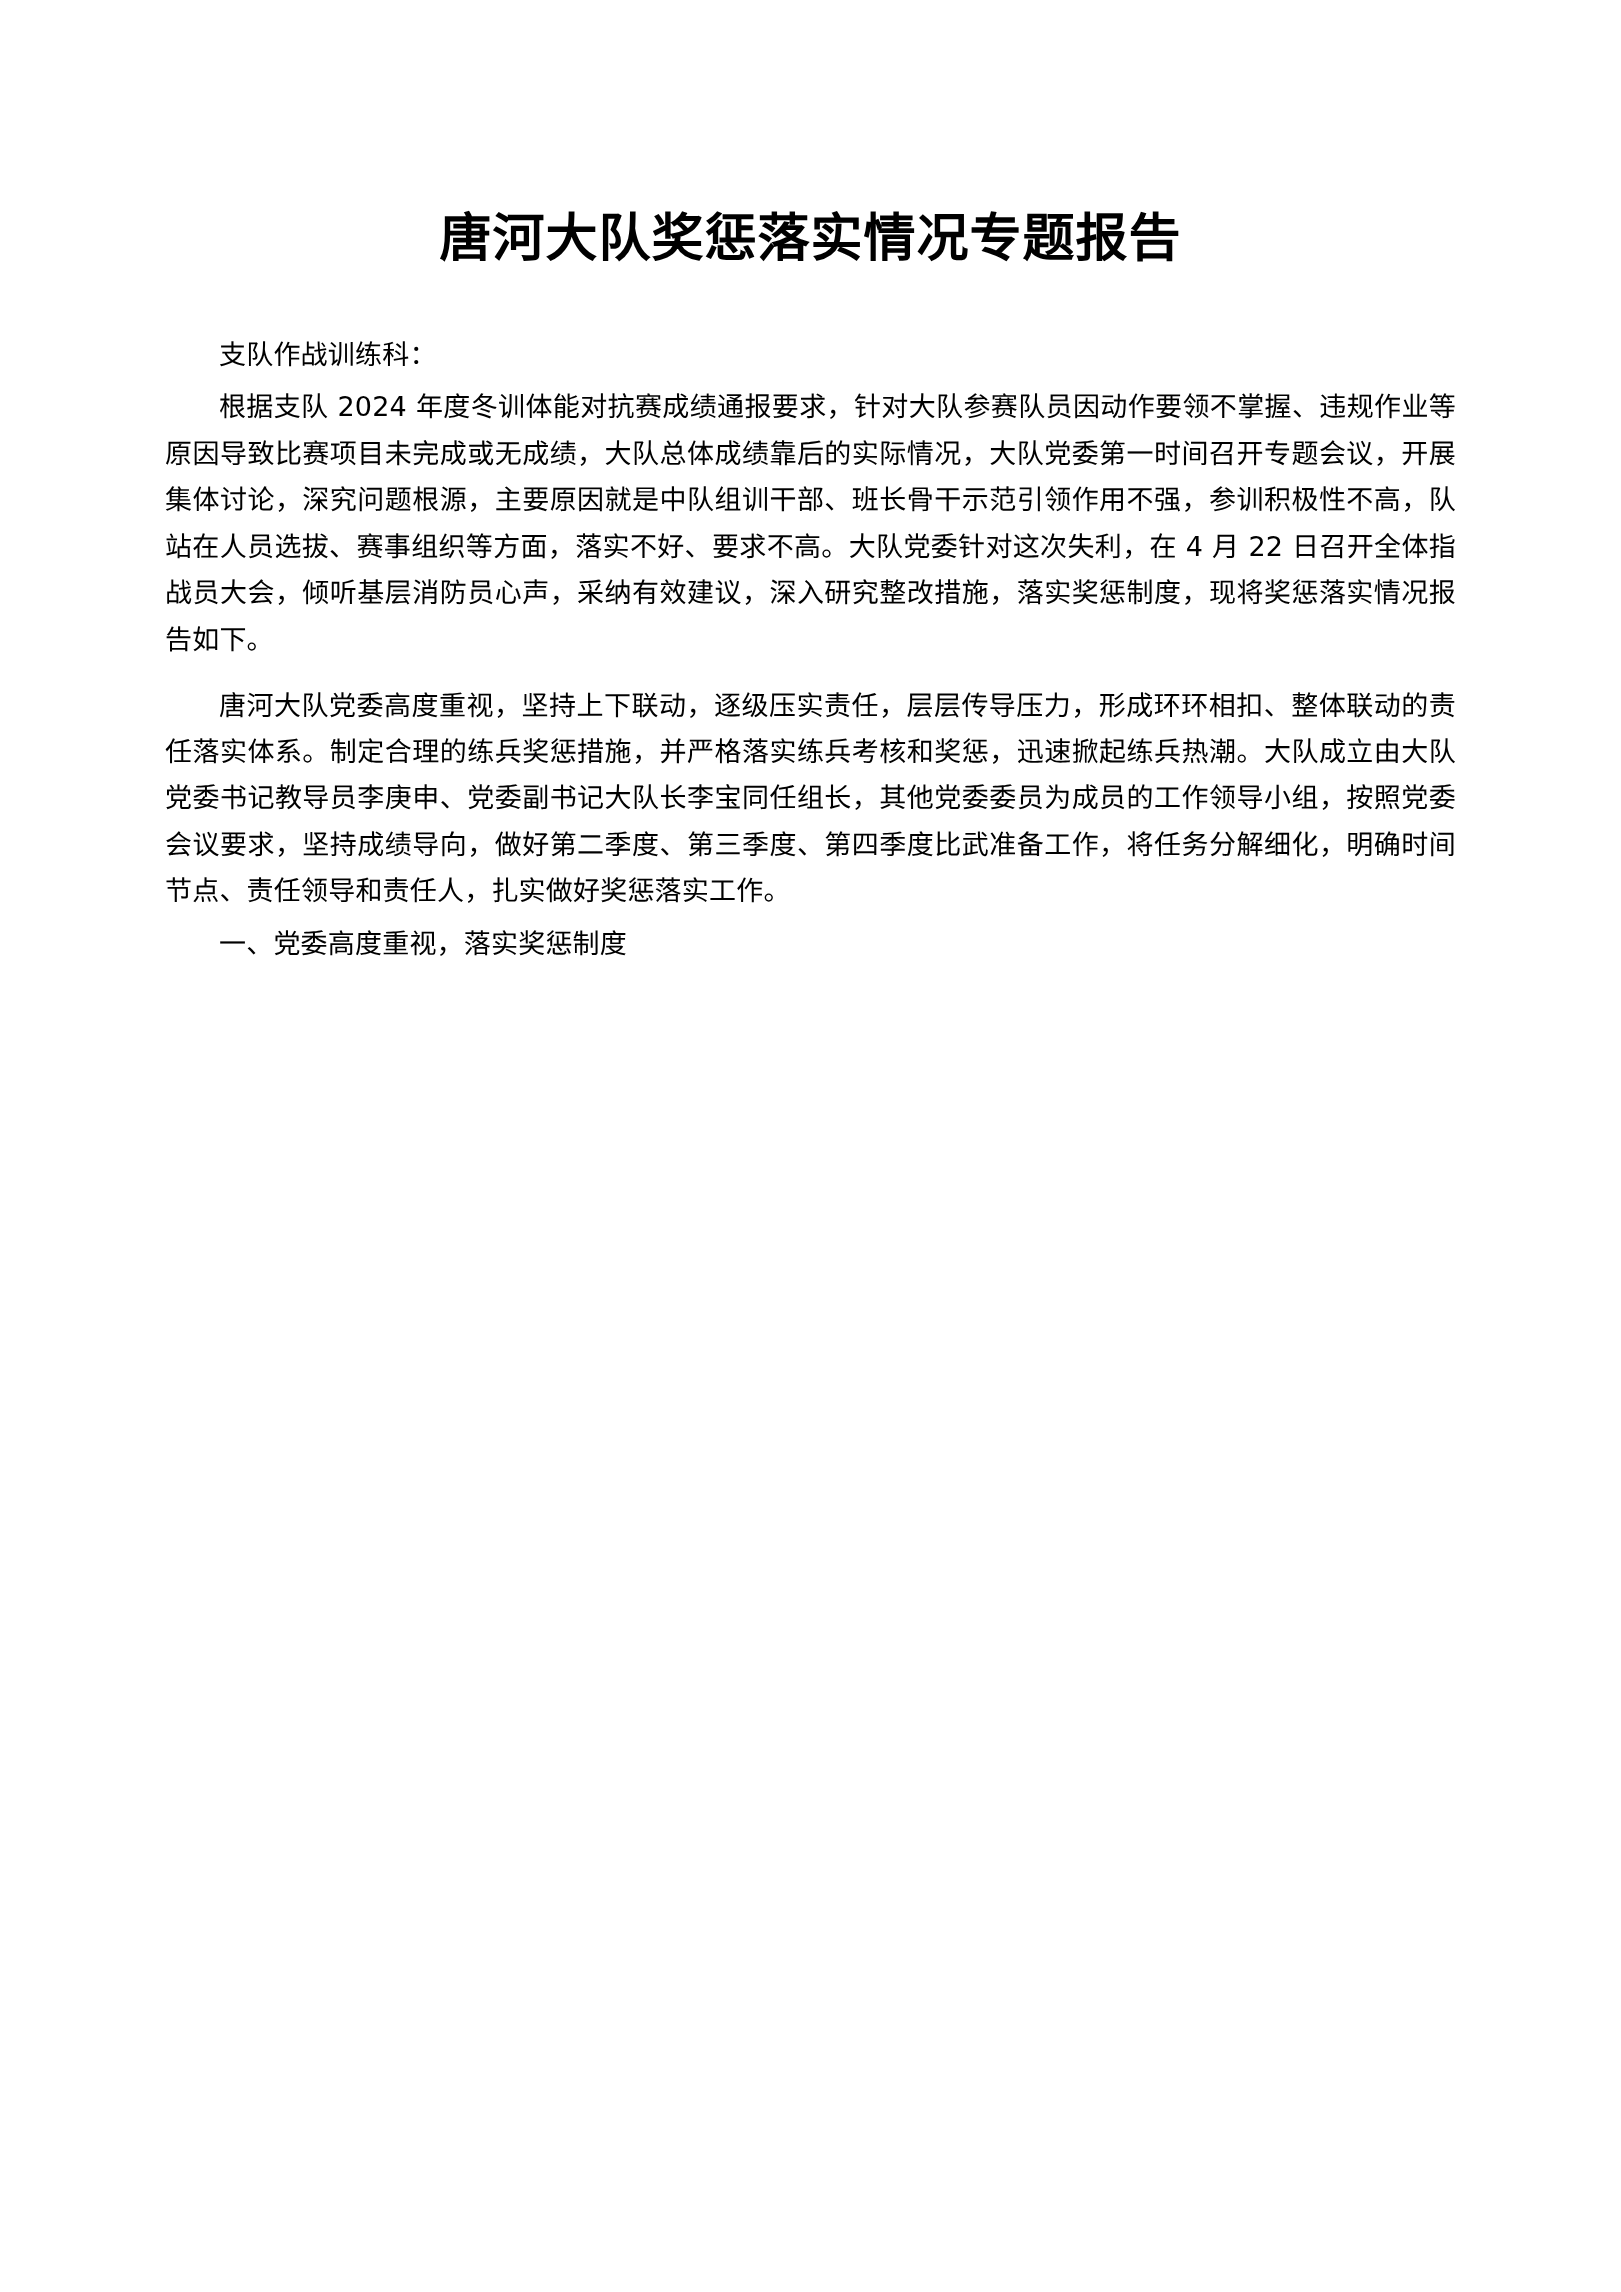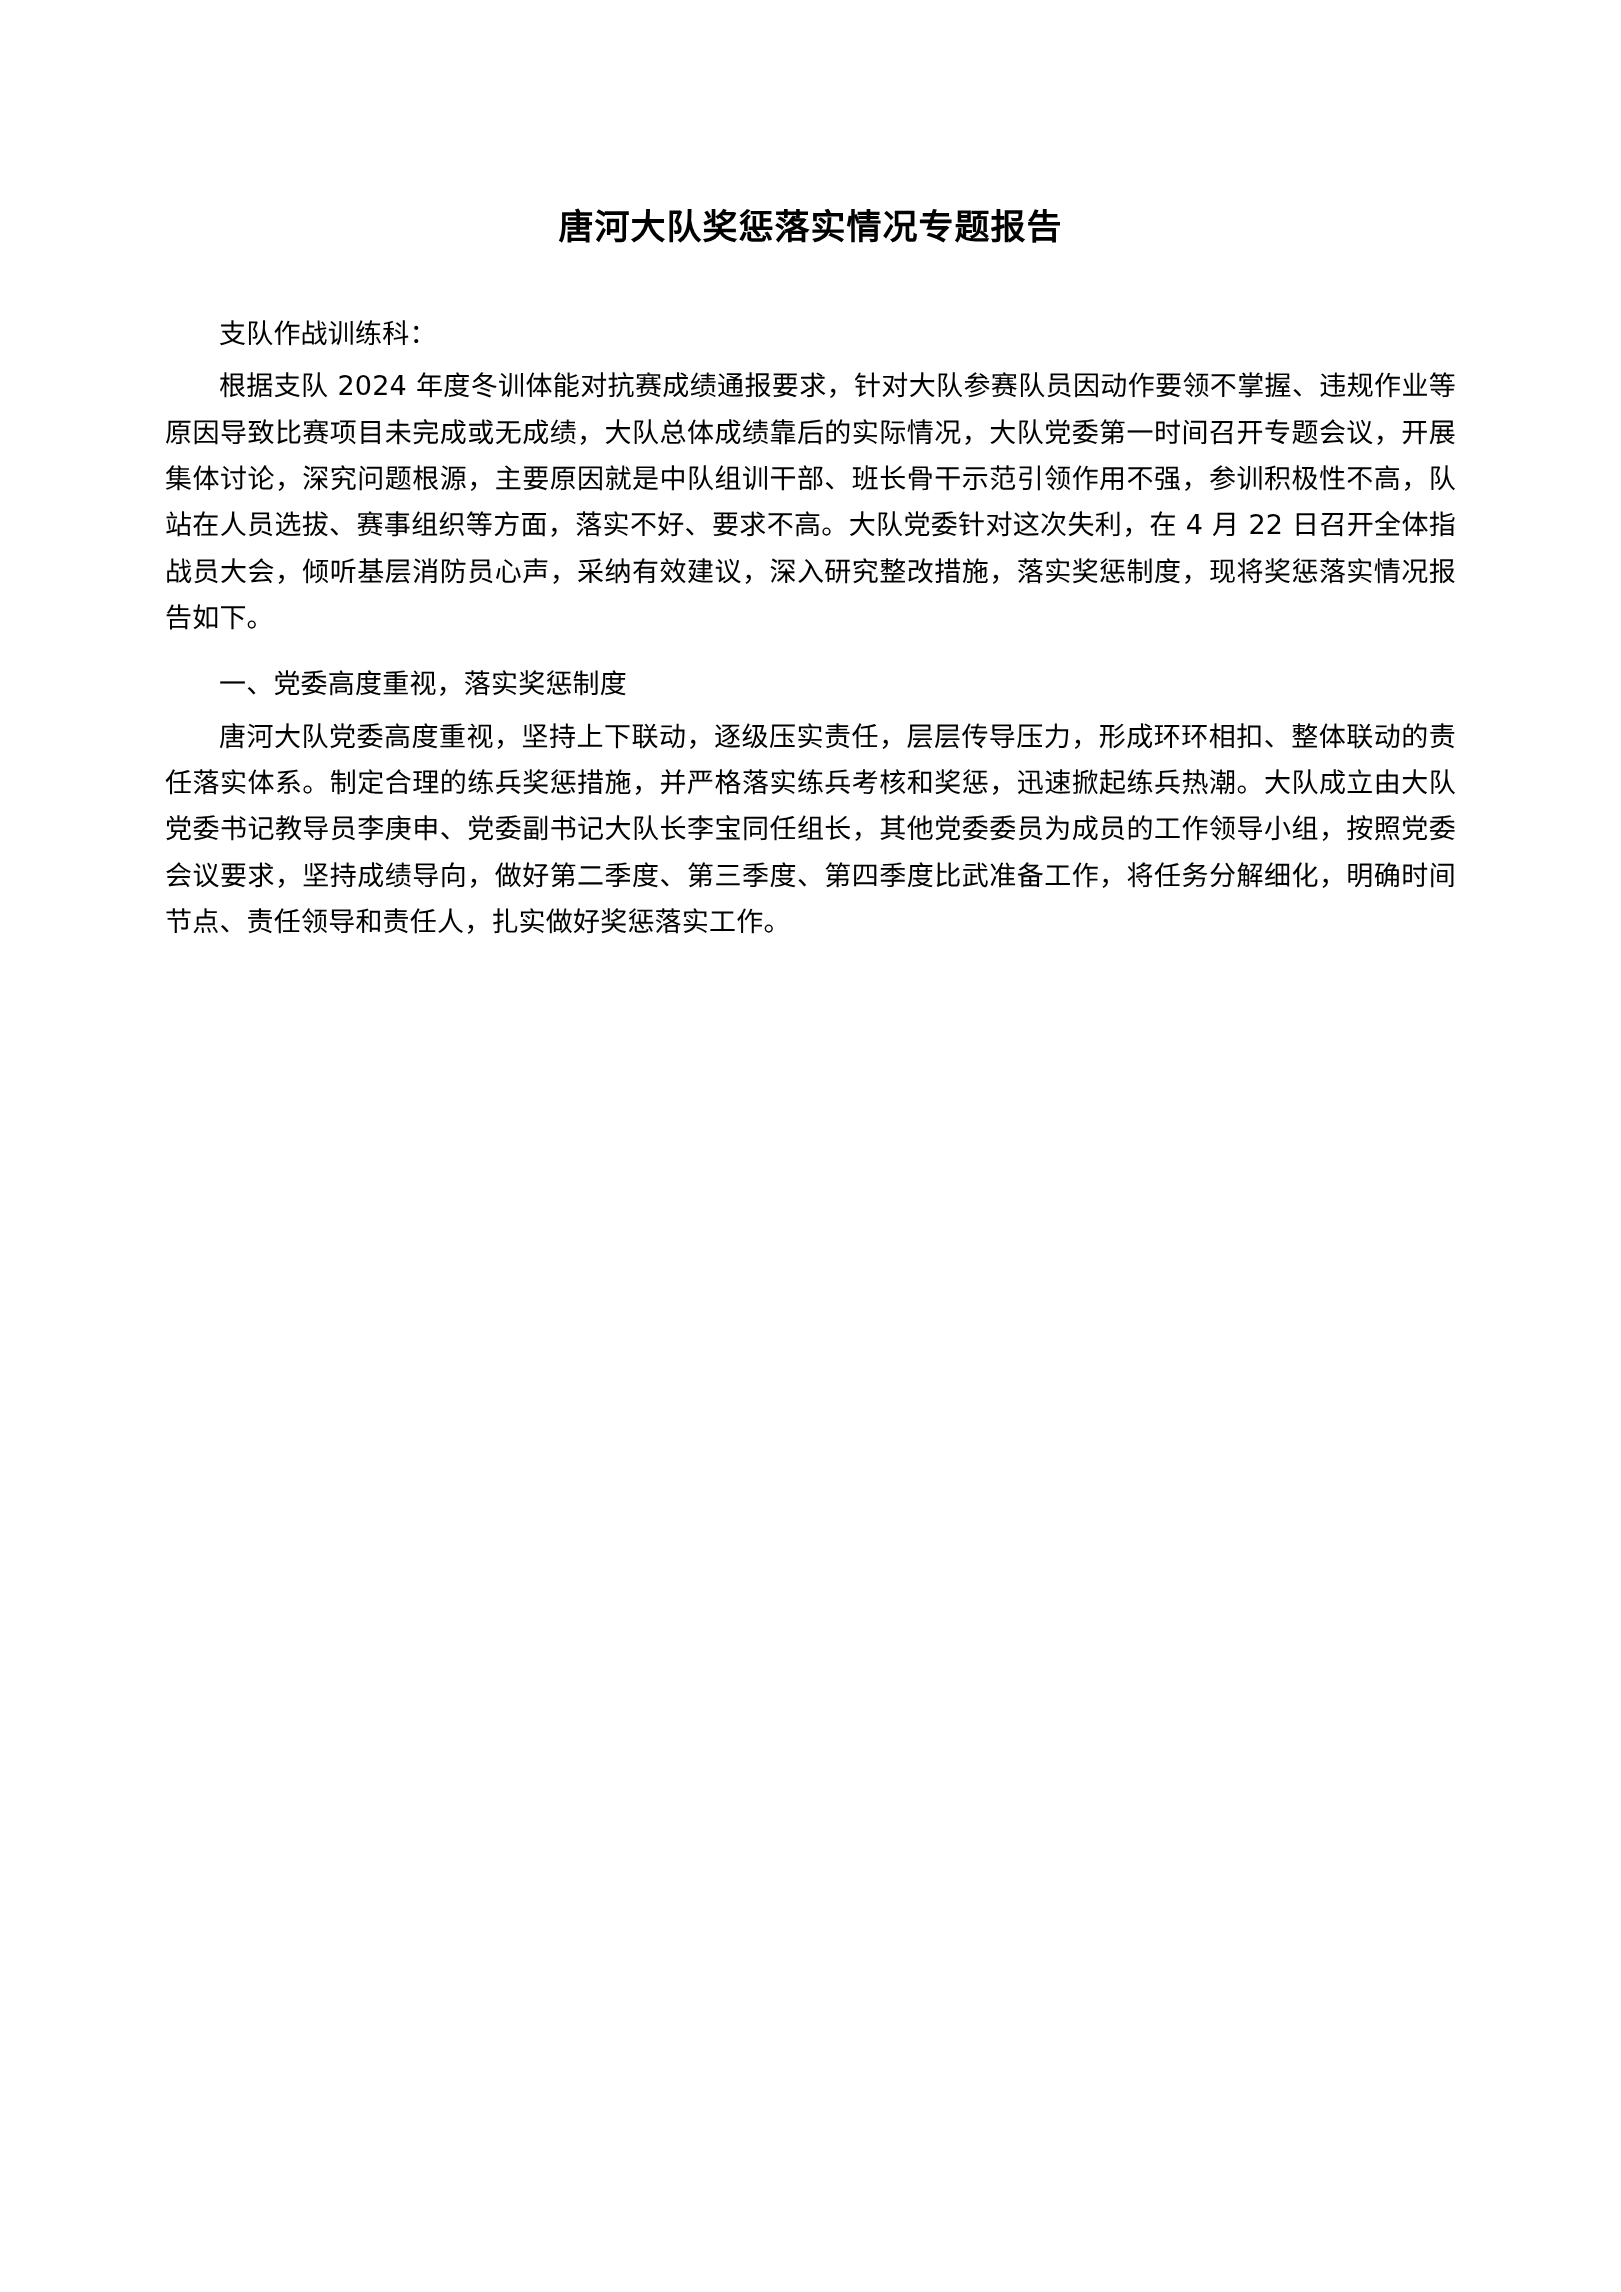--- a/index.html
+++ b/index.html
@@ -15,21 +15,21 @@
     overflow: hidden;
   }
   .page {
     box-sizing: border-box;
     width: 1621px;
     height: 2293px;
     padding: 147px 165px 0 165px;
     background: #ffffff;
   }
   .doc-title {
-    font-size: 35px;
+    font-size: 52px;
     font-weight: bold;
     line-height: 1.25;
     text-align: center;
     letter-spacing: 1px;
     margin: 59px 0 61px 0;
   }
   .para {
     font-size: 27px;
     line-height: 1.72;
     text-align: justify;
@@ -49,18 +49,18 @@
 <div class="page">
 
   <h1 class="doc-title">唐河大队奖惩落实情况专题报告</h1>
 
   <p class="para">支队作战训练科：</p>
 
   <p class="para">根据支队 2024 年度冬训体能对抗赛成绩通报要求，针对大队参赛队员因动作要领不掌握、违规作业等原因导致比赛项目未完成或无成绩，大队总体成绩靠后的实际情况，大队党委第一时间召开专题会议，开展集体讨论，深究问题根源，主要原因就是中队组训干部、班长骨干示范引领作用不强，参训积极性不高，队站在人员选拔、赛事组织等方面，落实不好、要求不高。大队党委针对这次失利，在 4 月 22 日召开全体指战员大会，倾听基层消防员心声，采纳有效建议，深入研究整改措施，落实奖惩制度，现将奖惩落实情况报告如下。</p>
 
   <div class="spacer-sm"></div>
 
+  <p class="para">唐河大队党委高度重视，坚持上下联动，逐级压实责任，层层传导压力，形成环环相扣、整体联动的责任落实体系。制定合理的练兵奖惩措施，并严格落实练兵考核和奖惩，迅速掀起练兵热潮。大队成立由大队党委书记教导员李庚申、党委副书记大队长李宝同任组长，其他党委委员为成员的工作领导小组，按照党委会议要求，坚持成绩导向，做好第二季度、第三季度、第四季度比武准备工作，将任务分解细化，明确时间节点、责任领导和责任人，扎实做好奖惩落实工作。</p>
+
   <p class="para heading">一、党委高度重视，落实奖惩制度</p>
-
-  <p class="para">唐河大队党委高度重视，坚持上下联动，逐级压实责任，层层传导压力，形成环环相扣、整体联动的责任落实体系。制定合理的练兵奖惩措施，并严格落实练兵考核和奖惩，迅速掀起练兵热潮。大队成立由大队党委书记教导员李庚申、党委副书记大队长李宝同任组长，其他党委委员为成员的工作领导小组，按照党委会议要求，坚持成绩导向，做好第二季度、第三季度、第四季度比武准备工作，将任务分解细化，明确时间节点、责任领导和责任人，扎实做好奖惩落实工作。</p>
 
 </div>
 
 
 </body></html>

